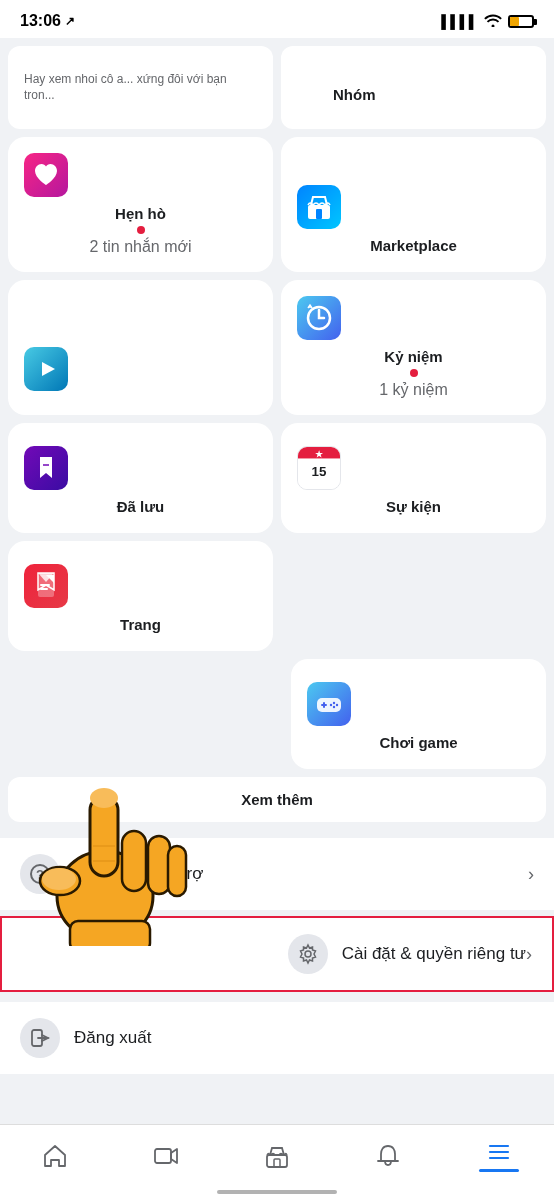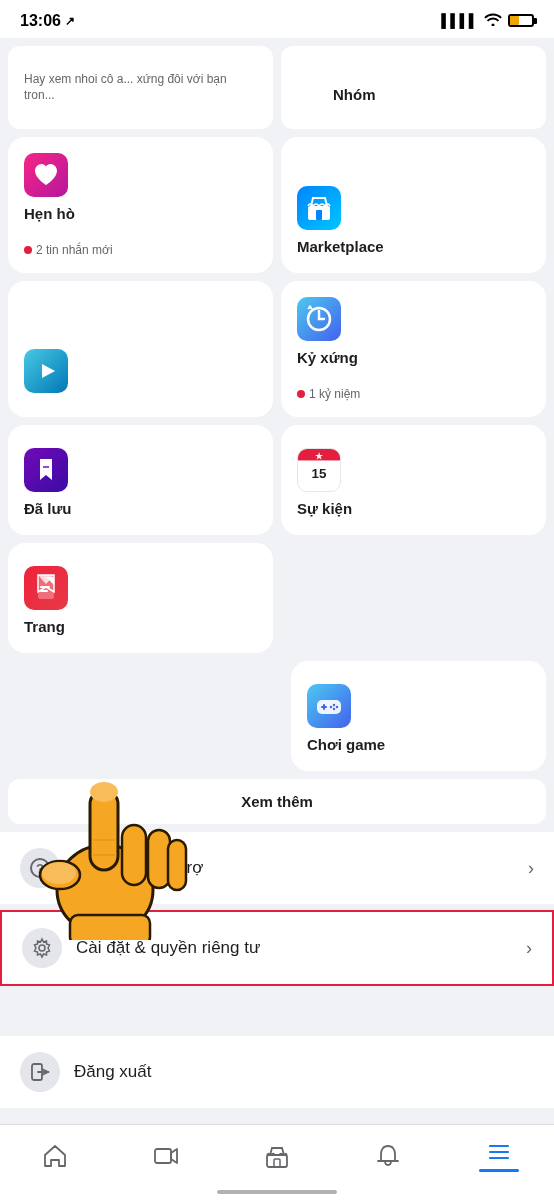--- a/index.html
+++ b/index.html
@@ -11,21 +11,21 @@
       font-family: -apple-system, BlinkMacSystemFont, 'Helvetica Neue', Arial, sans-serif;
       overflow-x: hidden;
     }
 
     
     .status-bar {
       background: #fff;
       padding: 12px 20px 8px;
       display: flex;
       justify-content: space-between;
-      align-items: flex-start;
+      align-items: flex-end;
     }
     .status-time {
       font-size: 16px;
       font-weight: 600;
       color: #000;
       display: flex;
       align-items: center;
       gap: 4px;
     }
     .status-icons {
@@ -72,20 +72,21 @@
 
     .menu-item {
       background: #fff;
       border-radius: 17px;
       padding: 16px;
       min-height: 110px;
       display: flex;
       flex-direction: column;
       justify-content: flex-end;
       position: relative;
+      text-align: center;
     }
 
     .menu-item-icon {
       width: 44px;
       height: 44px;
       margin-bottom: 8px;
       border-radius: 10px;
       display: flex;
       align-items: center;
       justify-content: center;
@@ -96,23 +97,24 @@
       font-size: 15px;
       font-weight: 600;
       color: #1c1e21;
       margin-bottom: 2px;
     }
 
     .menu-item-badge {
       display: flex;
       align-items: center;
       gap: 4px;
-      font-size: 12px;
+      font-size: 16px;
       color: #65676b;
-      margin-top: 19px;
+      margin-top: 2px;
+      flex-direction: column;
     }
 
     .badge-dot {
       width: 8px;
       height: 8px;
       border-radius: 50%;
       background: #e41e3f;
       flex-shrink: 0;
     }
 
@@ -140,21 +142,21 @@
     .partial-label {
       font-size: 15px;
       font-weight: 600;
       color: #1c1e21;
       margin-left: 36px;
     }
 
     
     .see-more-btn {
       background: #fff;
-      margin: 0 8px 0;
+      margin: 0 8px 8px;
       border-radius: 12px;
       padding: 14px;
       text-align: center;
       font-size: 15px;
       font-weight: 600;
       color: #1c1e21;
       cursor: pointer;
     }
 
     
@@ -195,33 +197,32 @@
     }
 
     
     .section-item-highlighted {
       border: 2.5px solid #e41e3f;
       background: #fff;
       margin: 2px 0;
       padding: 16px 20px;
       display: flex;
       align-items: center;
-      justify-content: space-between;
+      justify-content: flex-end;
       cursor: pointer;
     }
 
     
     .sign-out-item {
       background: #fff;
       padding: 16px 20px;
       display: flex;
       align-items: center;
       gap: 14px;
       cursor: pointer;
-      margin-top: 40px;
     }
 
     .sign-out-icon {
       width: 40px;
       height: 40px;
       border-radius: 50%;
       background: #e4e6eb;
       display: flex;
       align-items: center;
       justify-content: center;
@@ -419,21 +420,21 @@
 
   <div class="menu-item">
     <div class="menu-item-icon icon-memories">
       <svg width="32" height="32" viewBox="0 0 32 32">
         <circle cx="16" cy="16" r="11" stroke="#fff" stroke-width="2.5" fill="none"></circle>
         <polyline points="16,8 16,16 21,16" stroke="#fff" stroke-width="2.5" stroke-linecap="round" fill="none"></polyline>
         <path d="M9 6 L7 3 L5 6" stroke="#fff" stroke-width="1.5" fill="none"></path>
         <line x1="7" y1="3" x2="7" y2="6" stroke="#fff" stroke-width="1.5"></line>
       </svg>
     </div>
-    <div class="menu-item-label">Kỷ xứng</div>
+    <div class="menu-item-label">Kỷ niệm</div>
     <div class="menu-item-badge">
       <div class="badge-dot"></div>
       <span>1 kỷ niệm</span>
     </div>
   </div>
 
   <div class="menu-item">
     <div class="menu-item-icon icon-saved">
       <svg width="32" height="32" viewBox="0 0 32 32">
         <path d="M10 5 L22 5 L22 26 L16 21 L10 26 Z" fill="#fff"></path>

